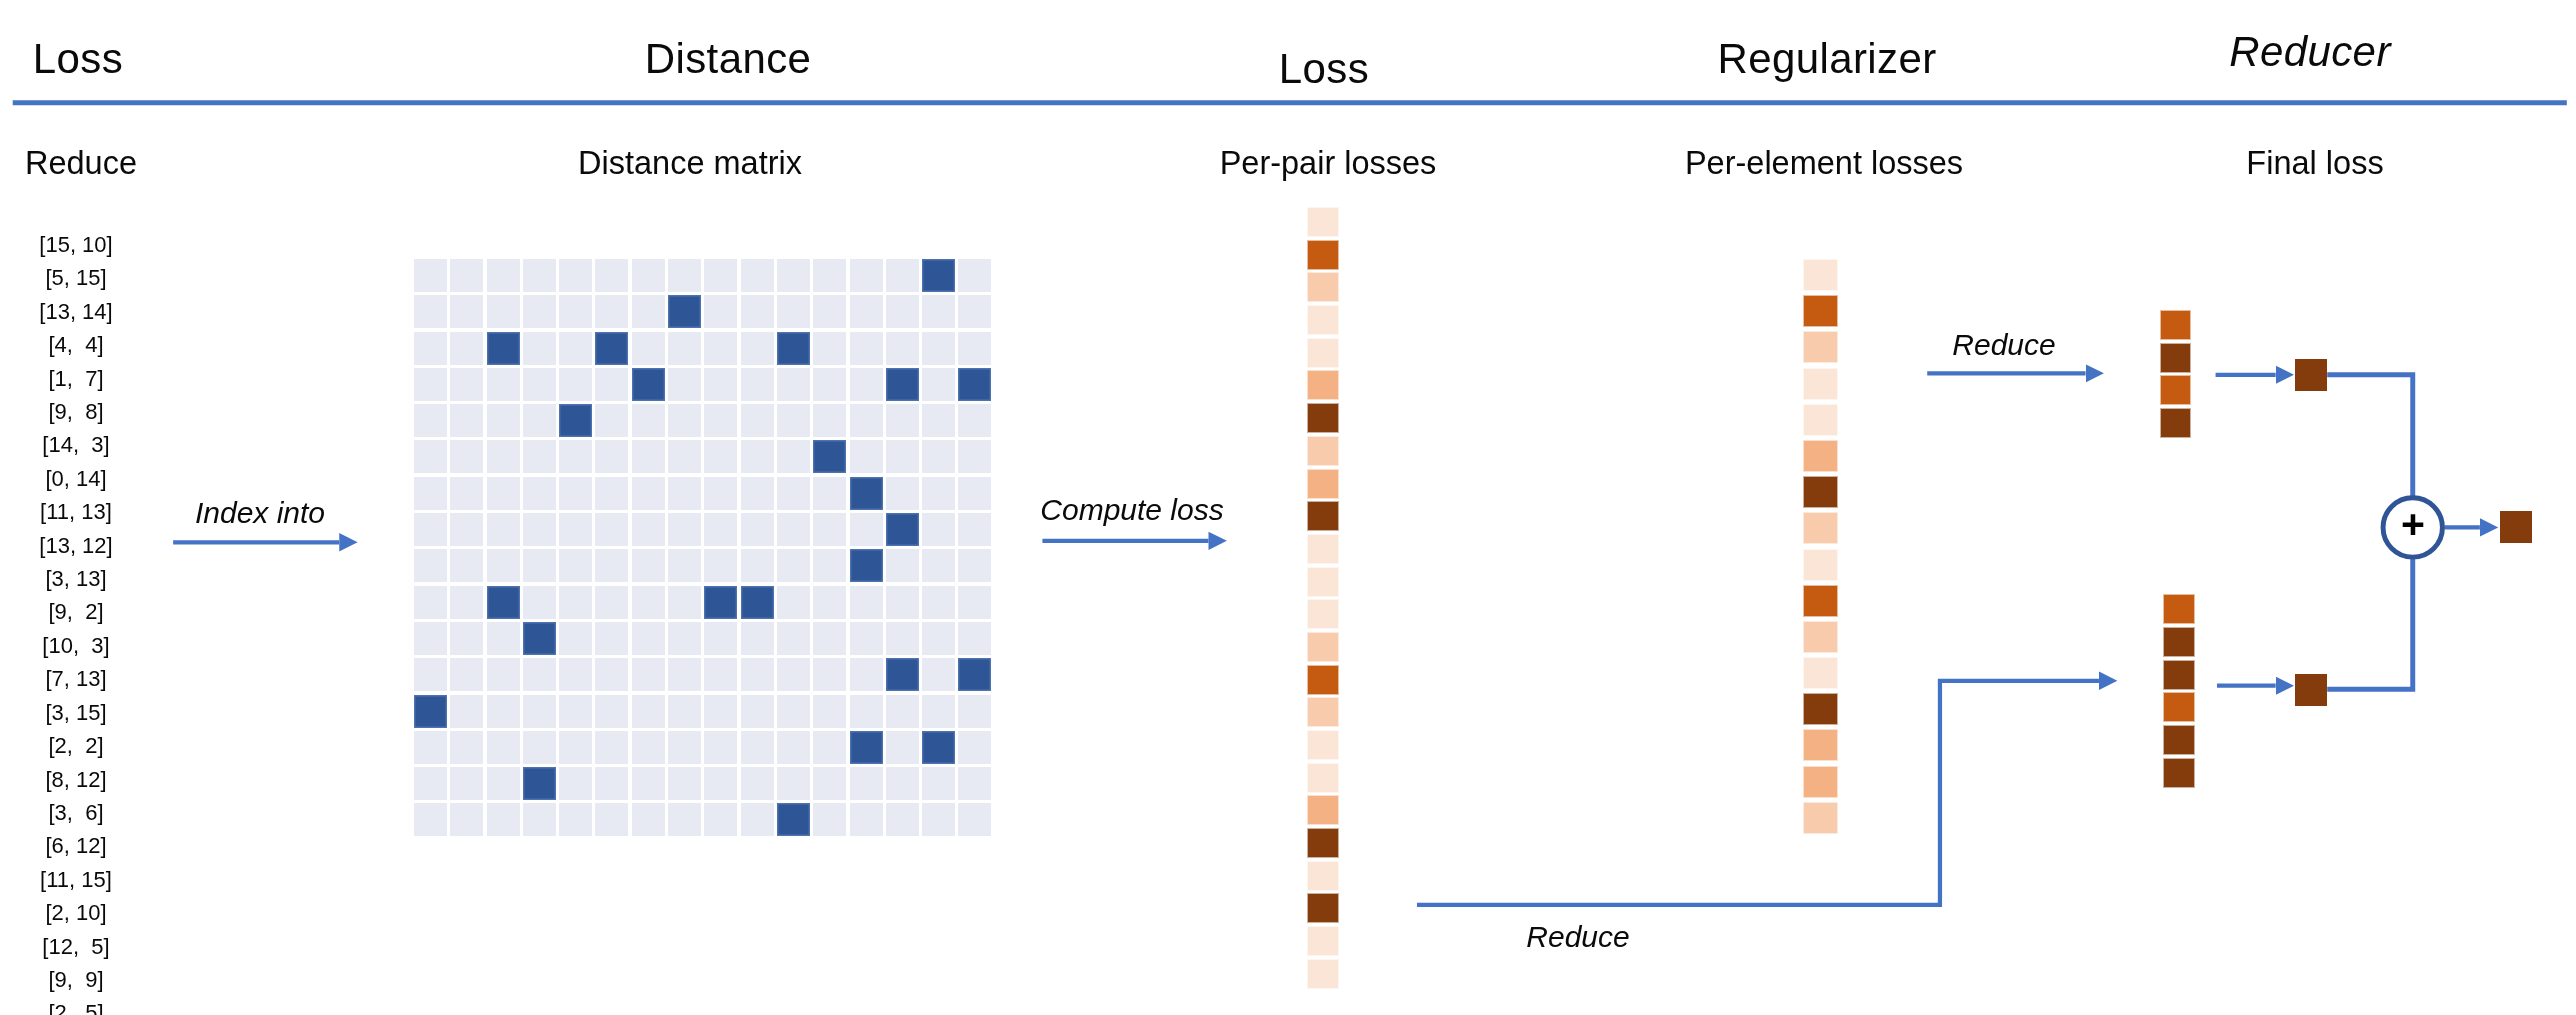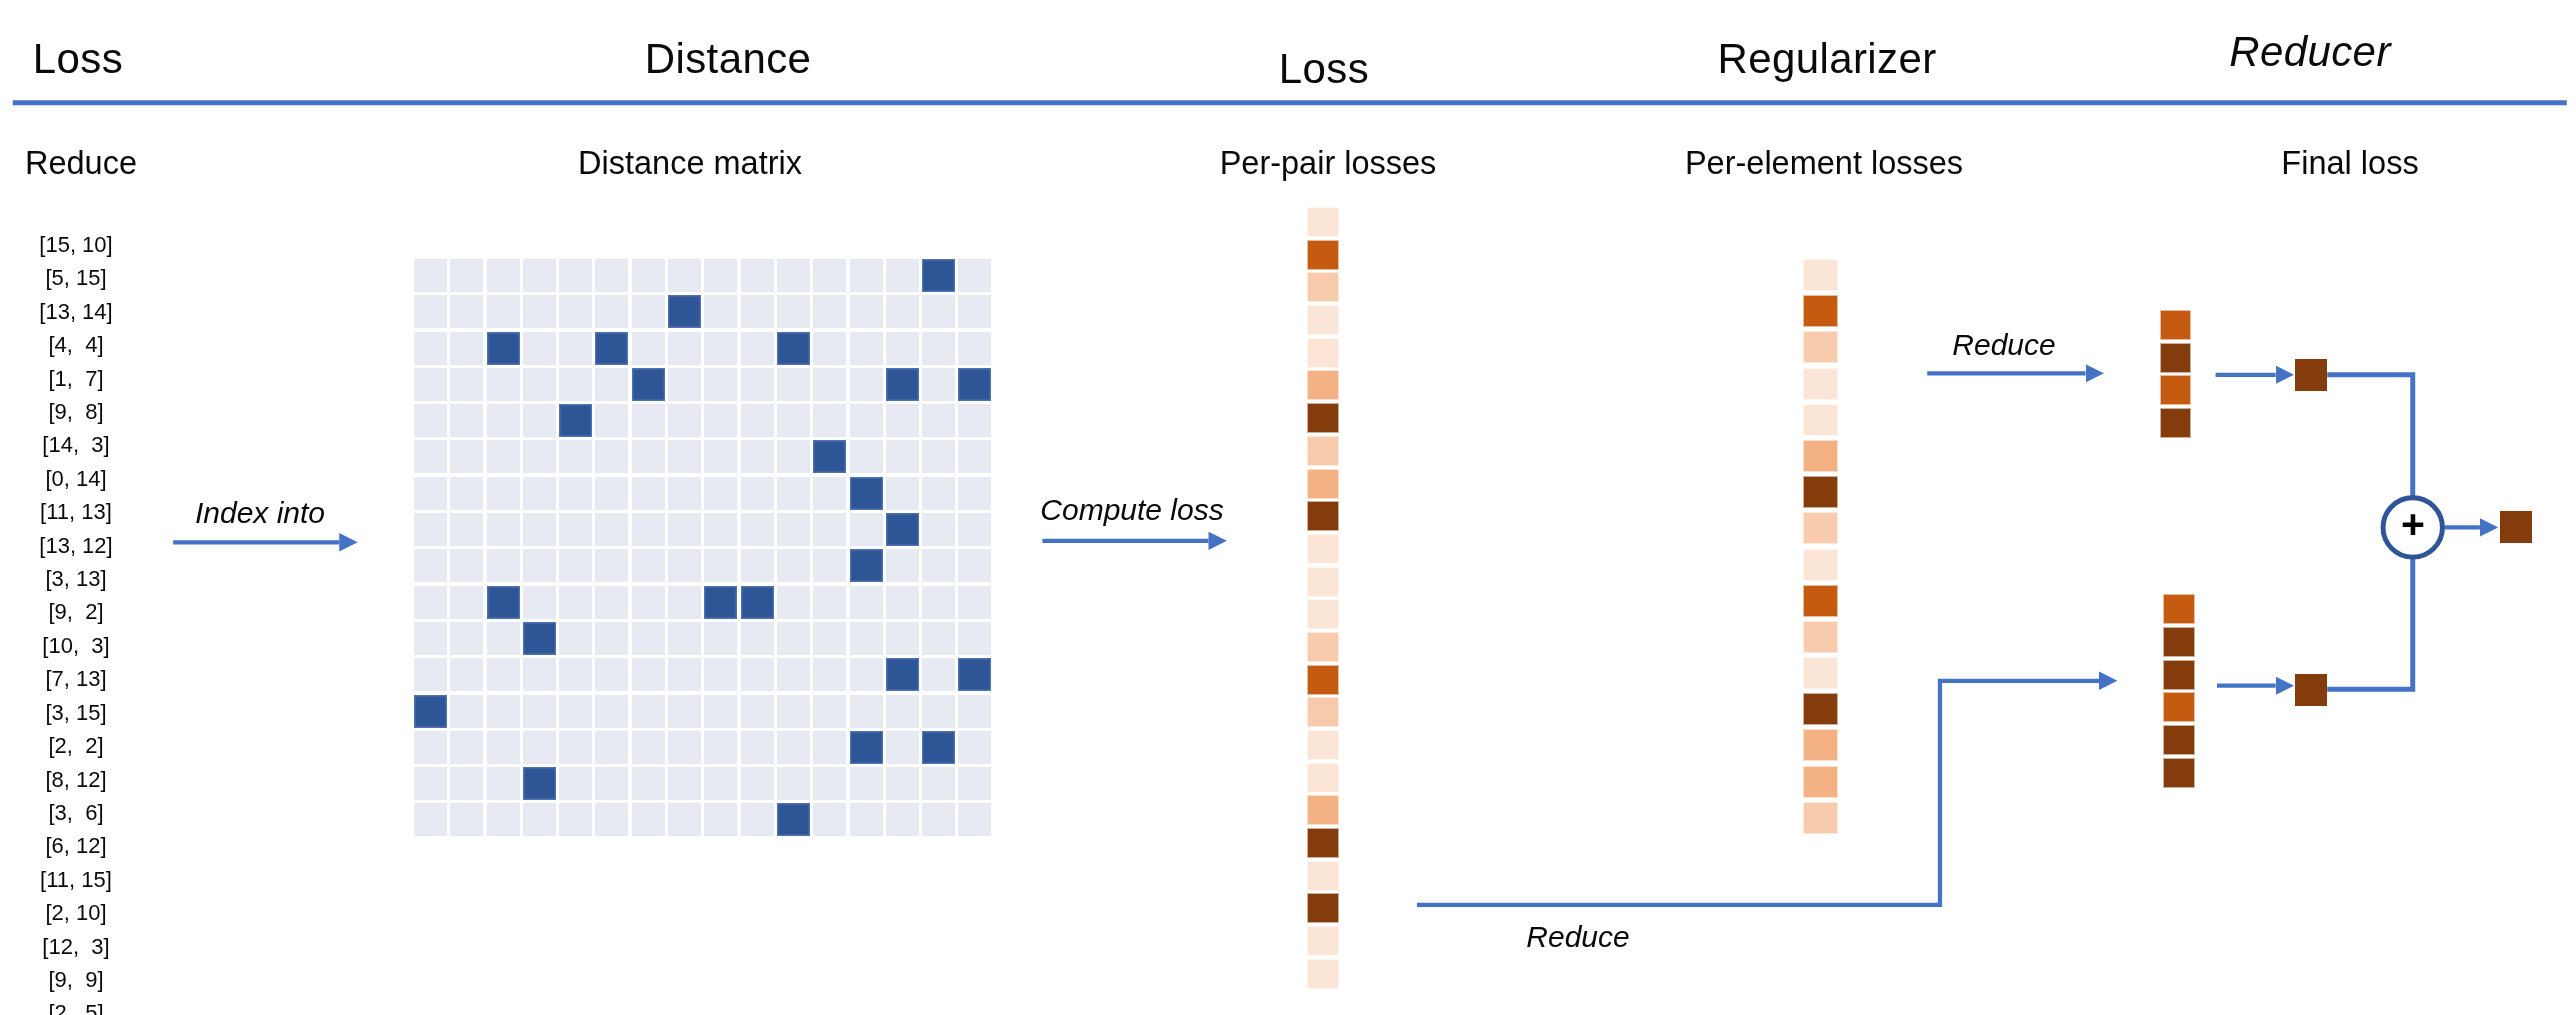--- a/index.html
+++ b/index.html
@@ -81,21 +81,21 @@
 <div class="abs ctr col-title" style="left:78px;  top:35px;">Loss</div>
 <div class="abs ctr col-title" style="left:728px;  top:35px;">Distance</div>
 <div class="abs ctr col-title" style="left:1324px; top:35px;margin-top:10px;">Loss</div>
 <div class="abs ctr col-title" style="left:1827px; top:35px;">Regularizer</div>
 <div class="abs ctr col-title" style="left:2310px; top:28px;font-style:italic;">Reducer</div>
 
 <div class="abs ctr col-subtitle" style="left:81px;  top:145px;">Reduce</div>
 <div class="abs ctr col-subtitle" style="left:690px;  top:145px;">Distance matrix</div>
 <div class="abs ctr col-subtitle" style="left:1328px; top:145px;">Per-pair losses</div>
 <div class="abs ctr col-subtitle" style="left:1824px; top:145px;">Per-element losses</div>
-<div class="abs ctr col-subtitle" style="left:2315px; top:145px;margin-left:35px;">Final loss</div>
+<div class="abs ctr col-subtitle" style="left:2315px; top:145px;">Final loss</div>
 
 <div class="abs ctr flow-label" style="left:260px;  top:495px;">Index into</div>
 <div class="abs ctr flow-label" style="left:1132px; top:492px;">Compute loss</div>
 <div class="abs ctr flow-label" style="left:2004px; top:327px;">Reduce</div>
 <div class="abs ctr flow-label" style="left:1578px; top:919px;">Reduce</div>
 
 <div id="indices-list" class="abs idx-list">
     <div class="idx-row">[15, 10]</div>
     <div class="idx-row">[5, 15]</div>
     <div class="idx-row">[13, 14]</div>
@@ -110,21 +110,21 @@
     <div class="idx-row">[9,  2]</div>
     <div class="idx-row">[10,  3]</div>
     <div class="idx-row">[7, 13]</div>
     <div class="idx-row">[3, 15]</div>
     <div class="idx-row">[2,  2]</div>
     <div class="idx-row">[8, 12]</div>
     <div class="idx-row">[3,  6]</div>
     <div class="idx-row">[6, 12]</div>
     <div class="idx-row">[11, 15]</div>
     <div class="idx-row">[2, 10]</div>
-    <div class="idx-row">[12,  3]</div>
+    <div class="idx-row">[12,  5]</div>
     <div class="idx-row">[9,  9]</div>
     <div class="idx-row">[2,  5]</div>
   </div>
 
 <div id="distance-matrix" class="abs matrix">
     <div class="mcell"></div>
     <div class="mcell"></div>
     <div class="mcell"></div>
     <div class="mcell"></div>
     <div class="mcell"></div>

